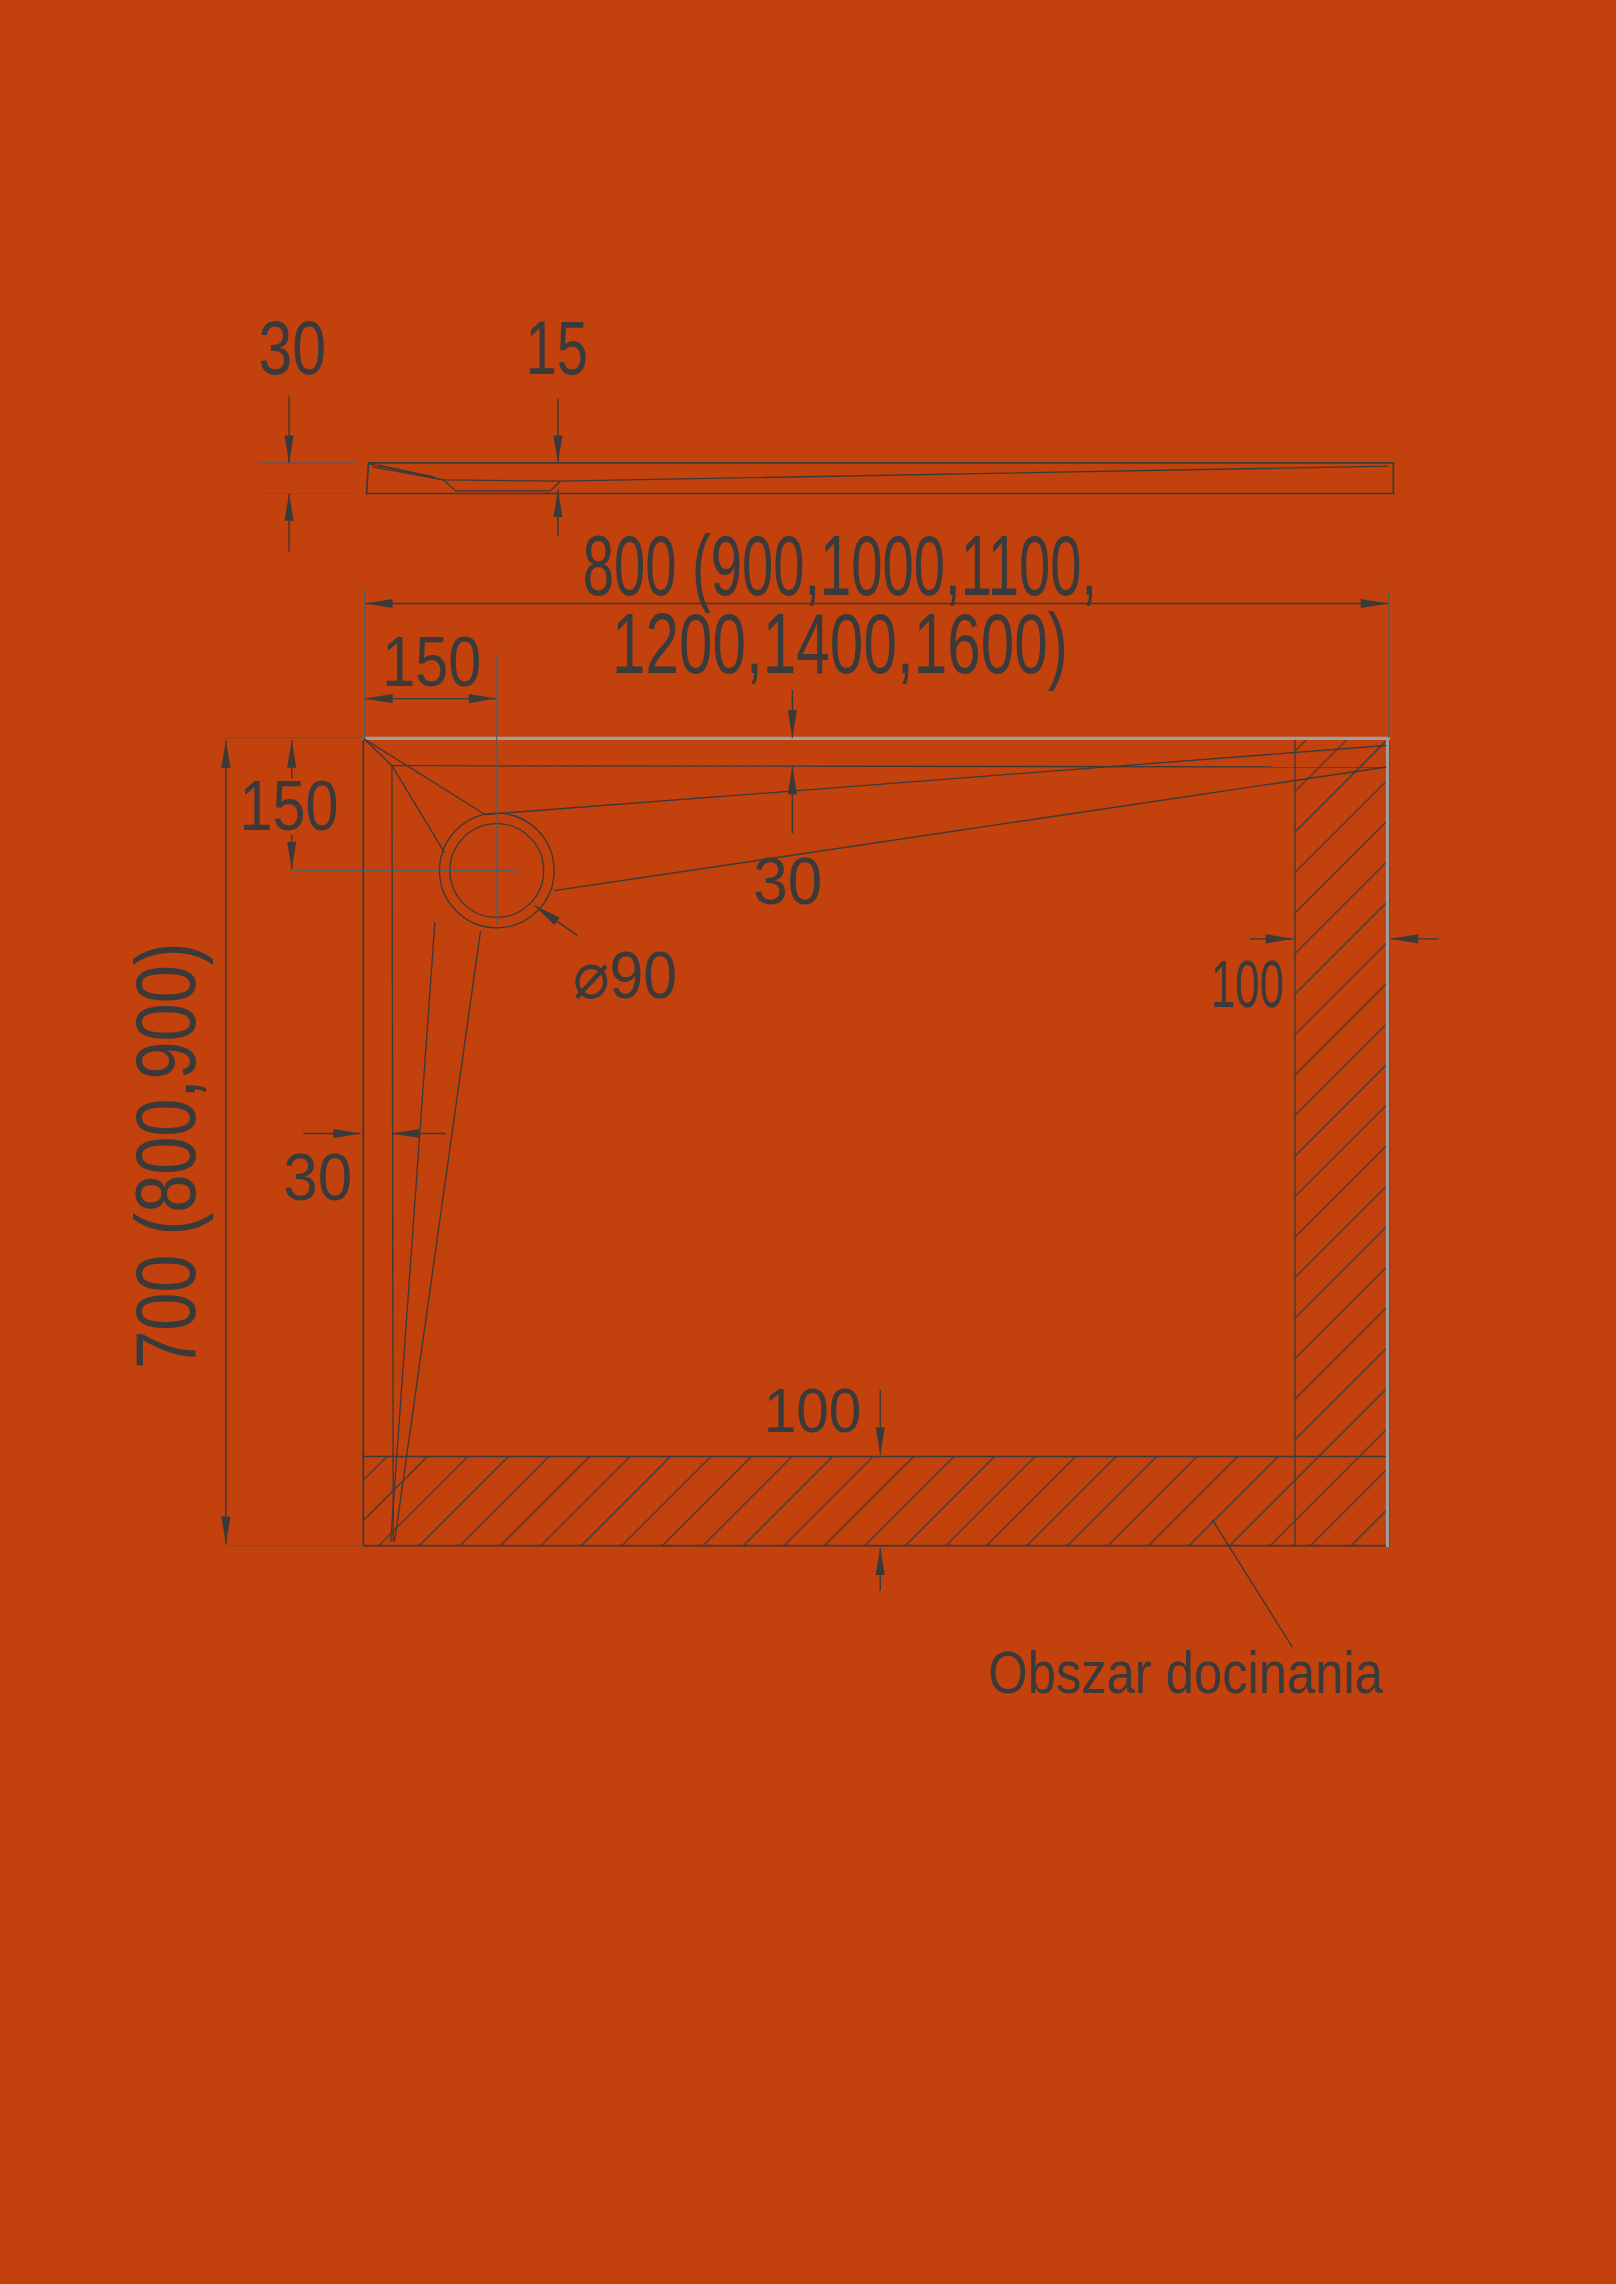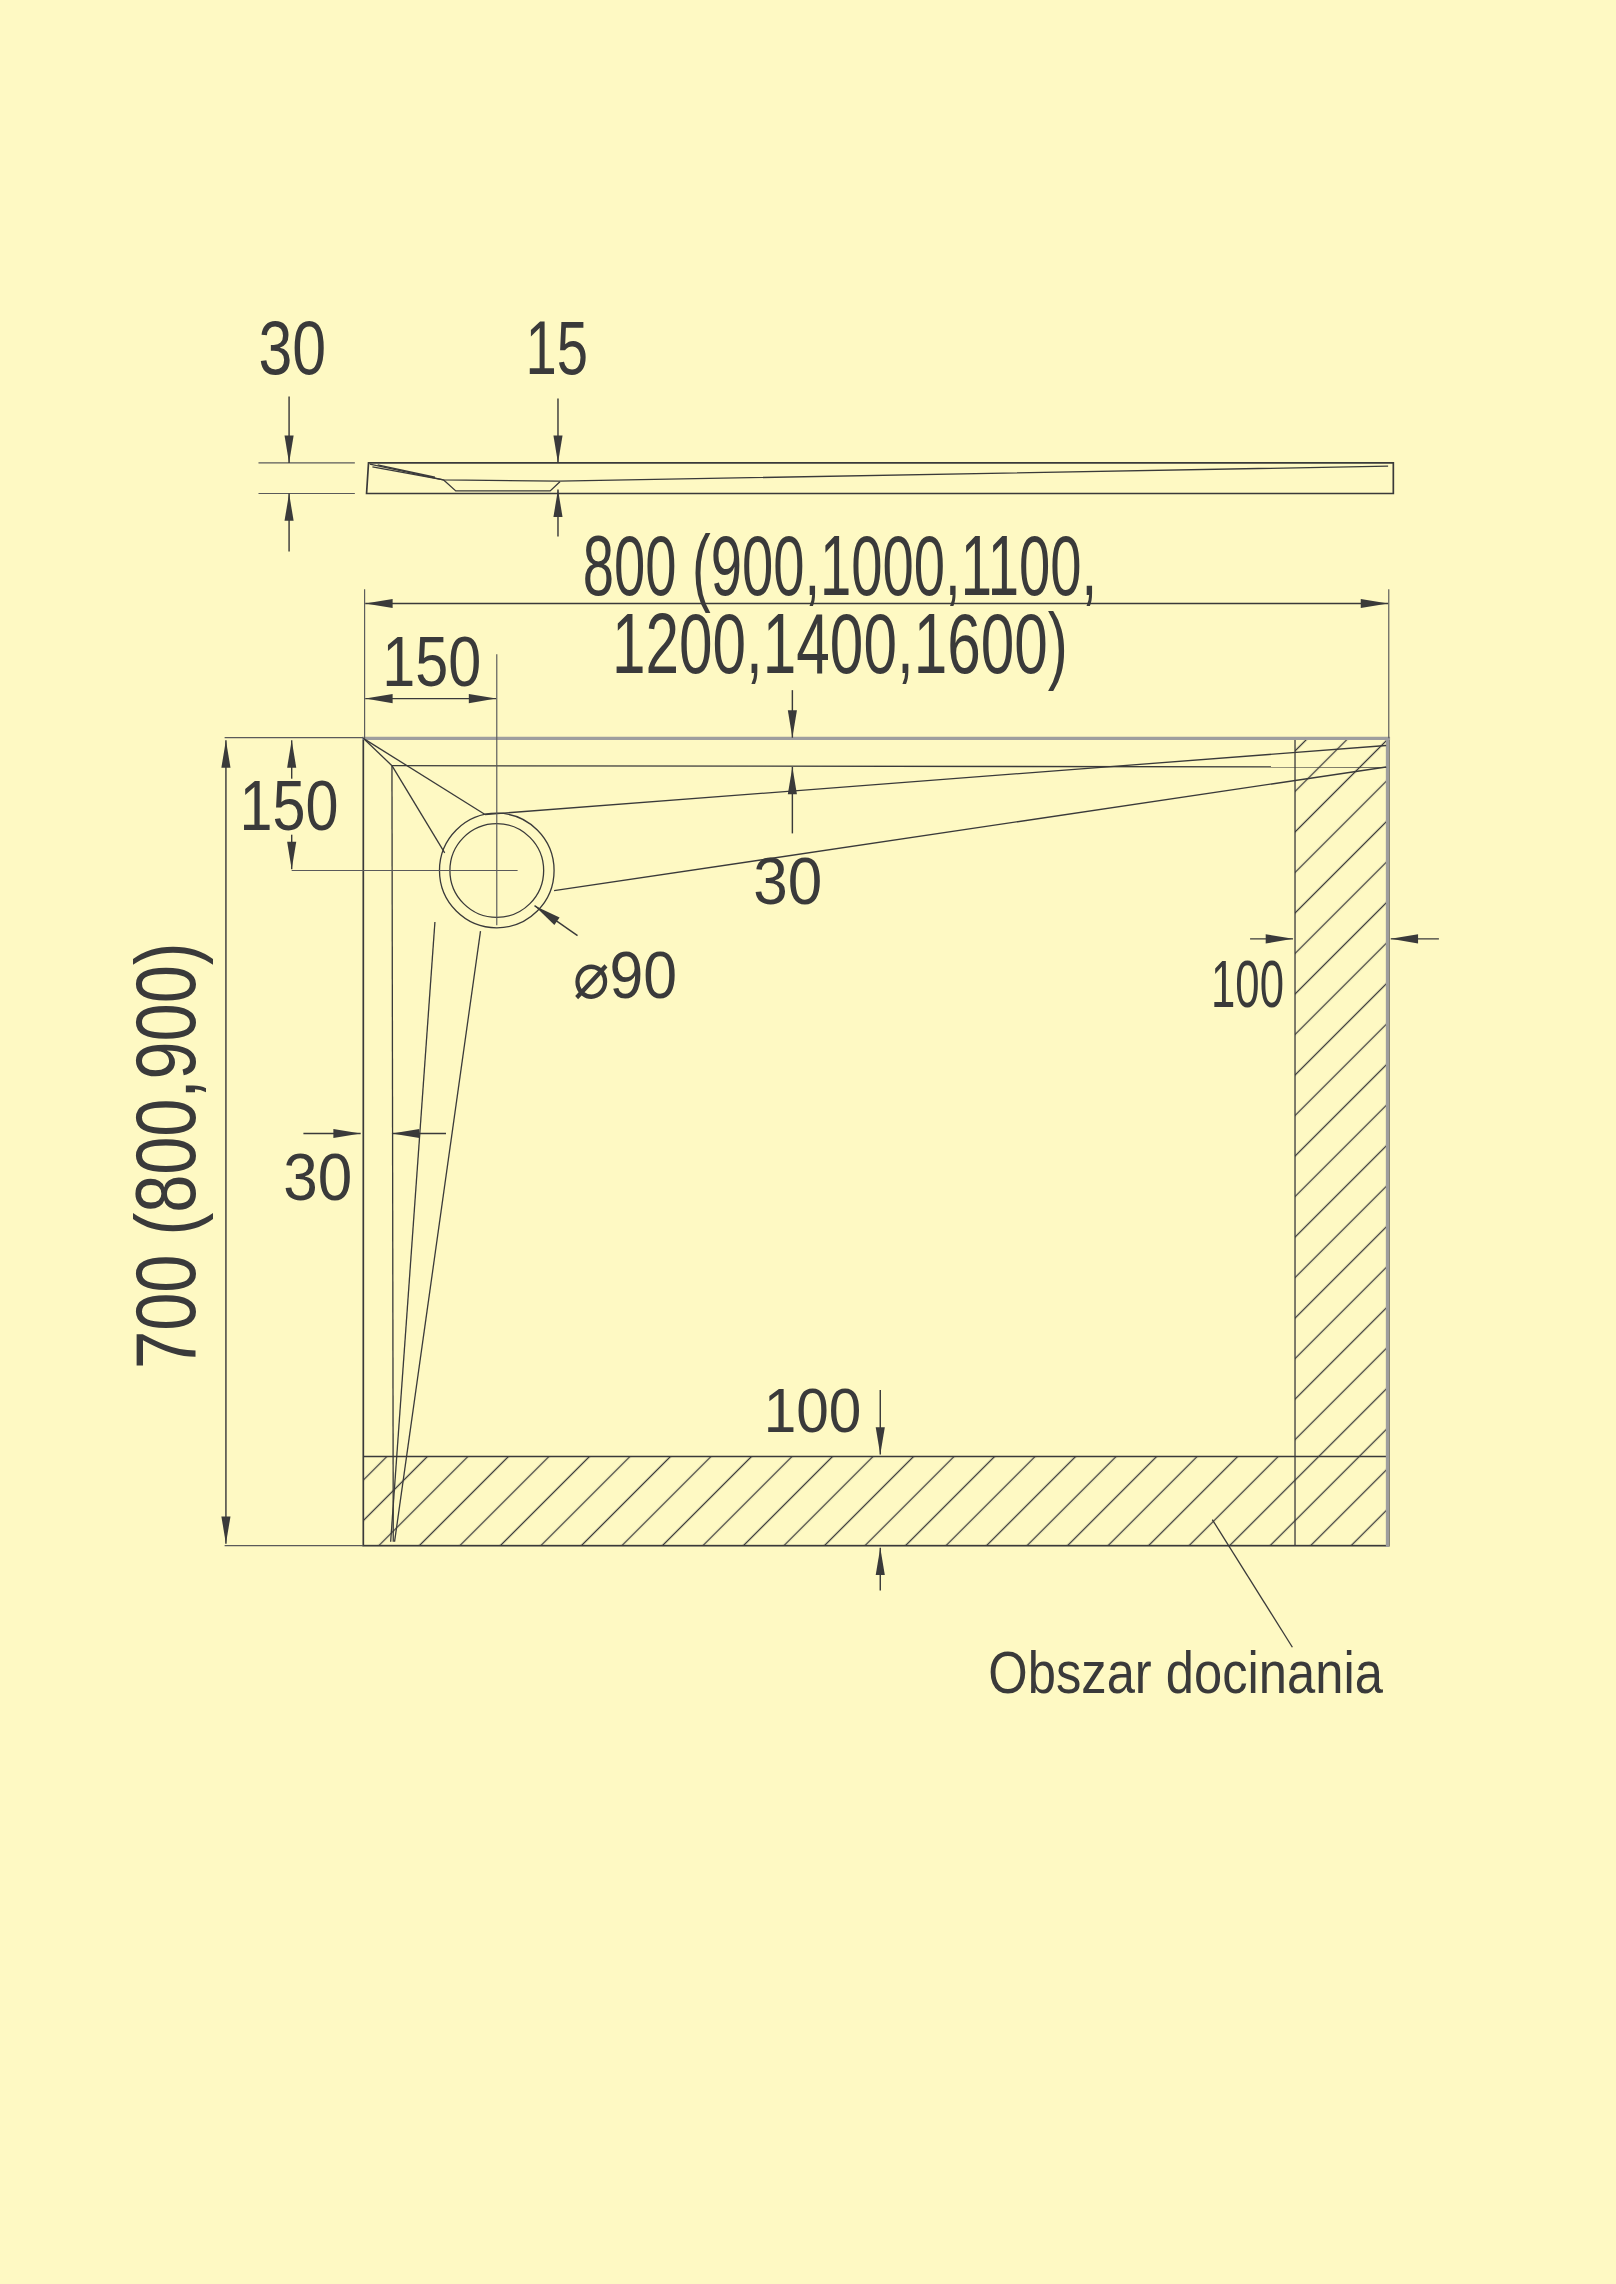--- a/index.html
+++ b/index.html
@@ -4,21 +4,21 @@
 <style>
   html, body {
     margin: 0;
     padding: 0;
     background: #ffffff;
   }
   .page {
     width: 100%;
     max-width: 1616px;
     margin: 0 auto;
-    background: #fef9c3;
+    background: #c2410c;
   }
   svg {
     display: block;
     width: 100%;
     height: auto;
   }
   text {
     font-family: "Liberation Sans", "DejaVu Sans", sans-serif;
     fill: #3a3a3a;
     font-weight: 400;

